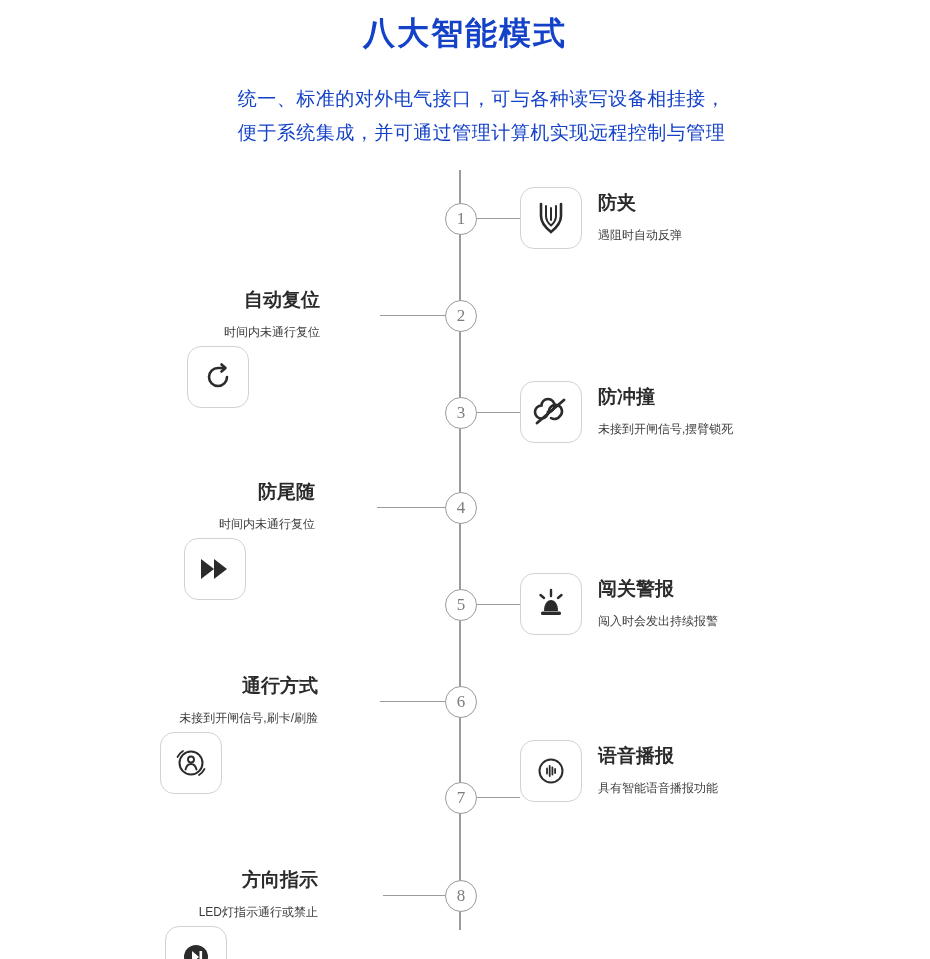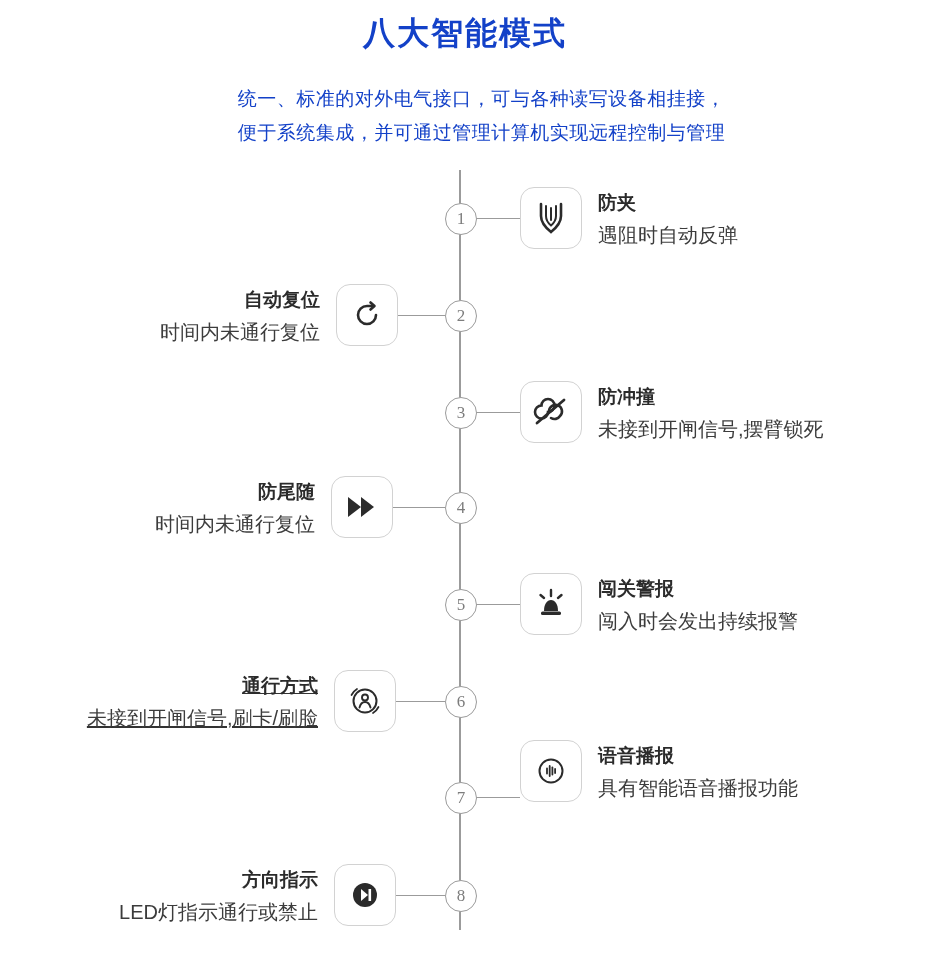--- a/index.html
+++ b/index.html
@@ -78,21 +78,21 @@
   }
 
   
   .item {
     position: absolute;
     display: flex;
     align-items: center;
     z-index: 2;
   }
   .item.right { flex-direction: row; }
-  .item.left  { flex-direction: row; }
+  .item.left  { flex-direction: column; }
 
   .icon-box {
     width: 62px;
     height: 62px;
     border: 1px solid #d2d2d2;
     border-radius: 14px;
     background: #ffffff;
     display: flex;
     align-items: center;
     justify-content: center;
@@ -106,21 +106,21 @@
   .item.left  .texts { margin-right: 16px; align-items: flex-end;  text-align: right; }
 
   .t-title {
     font-size: 19px;
     font-weight: bold;
     color: #2b2b2b;
     line-height: 32px;
     white-space: nowrap;
   }
   .t-desc {
-    font-size: 20px;
+    font-size: 12px;
     color: #3c3c3c;
     line-height: 28px;
     white-space: nowrap;
     margin-top: 2px;
   }
 </style>
 </head>
 <body>
 
 <div class="page">
@@ -209,21 +209,21 @@
       </svg>
     </div>
     <div class="texts">
       <div class="t-title">闯关警报</div>
       <div class="t-desc">闯入时会发出持续报警</div>
     </div>
   </div>
 
   <div class="connector" style="left:380px; top:701px; width:65px;"></div>
   <div class="node" style="top:686px;">6</div>
-  <div class="item left" style="left:48px; top:670px;text-decoration:underline;">
+  <div class="item left" style="left:48px; top:670px;">
     <div class="texts" style="width:270px;">
       <div class="t-title">通行方式</div>
       <div class="t-desc">未接到开闸信号,刷卡/刷脸</div>
     </div>
     <div class="icon-box">
       <svg width="34" height="34" viewBox="0 0 34 34">
         <circle cx="17" cy="17" r="11.5" fill="none" stroke="#2b2b2b" stroke-width="2"></circle>
         <circle cx="17" cy="13.5" r="3" fill="none" stroke="#2b2b2b" stroke-width="1.9"></circle>
         <path d="M11.5 23.5 C12.5 19.5 15 18 17 18 C19 18 21.5 19.5 22.5 23.5" fill="none" stroke="#2b2b2b" stroke-width="1.9" stroke-linecap="round"></path>
         <path d="M3.5 11 A15 15 0 0 1 9 5" fill="none" stroke="#2b2b2b" stroke-width="1.7" stroke-linecap="round"></path>

